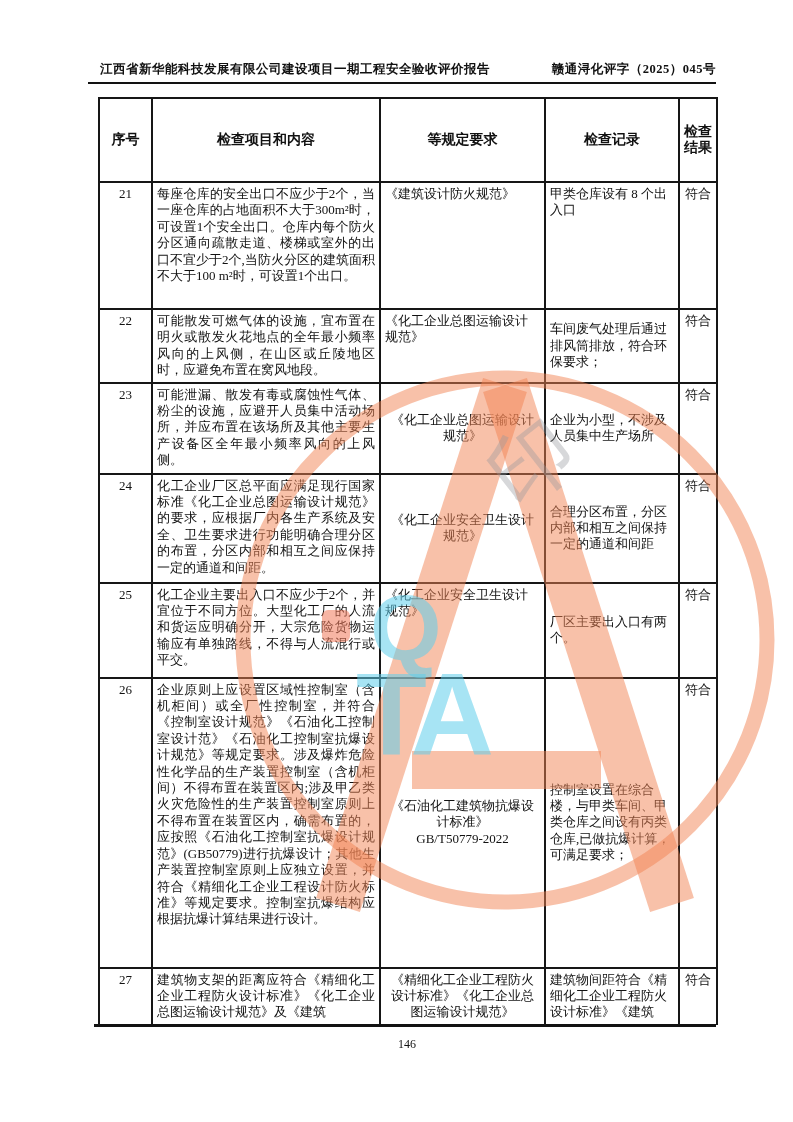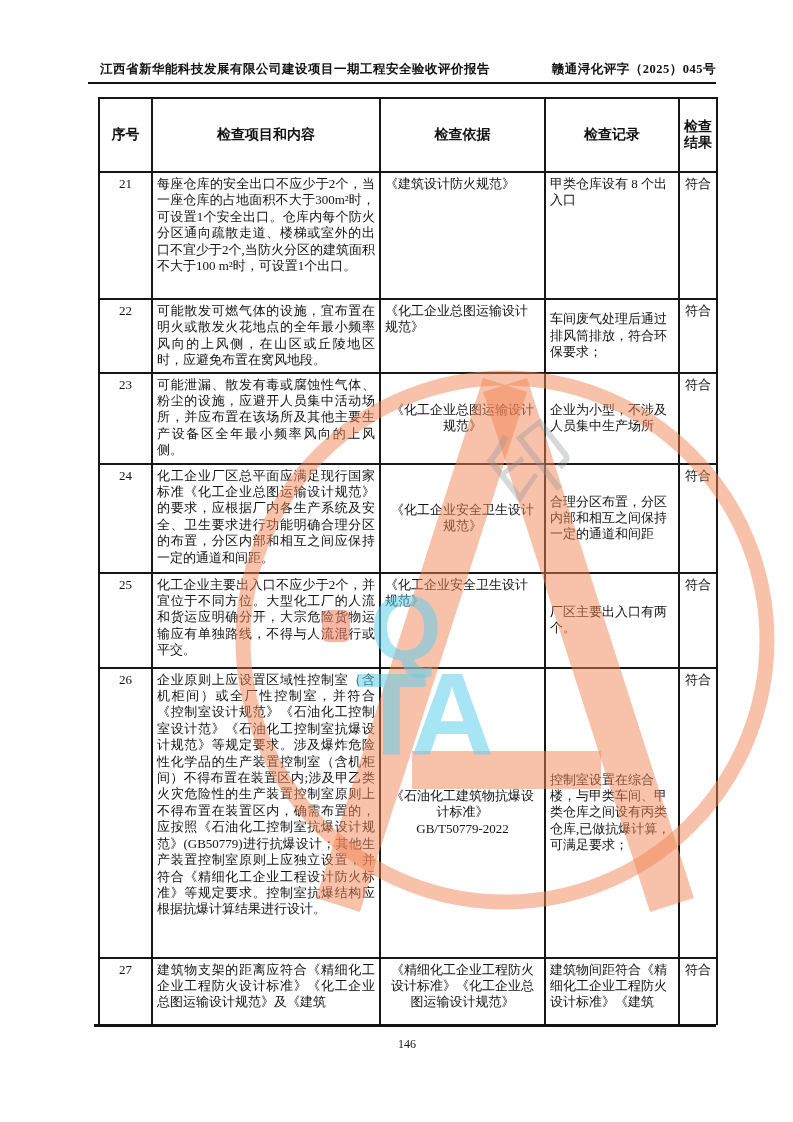--- a/index.html
+++ b/index.html
@@ -48,21 +48,21 @@
     padding: 2px 3px;
   }
   th.th-result { padding: 2px 11px; line-height: 17px; }
   td.c-no   { text-align: center; vertical-align: middle; }
   td.c-content { text-align: justify; }
   td.c-result  { text-align: center; padding: 3px 8px; }
   .va-mid { vertical-align: middle !important; }
   .ta-center { text-align: center !important; }
   .code:empty { display: none; }
   .code { text-align: center; font-family: "Liberation Serif", serif; }
-  tr.h-hdr { height: 74px; border-radius: 28px; }
+  tr.h-hdr { height: 84px; border-radius: 28px; }
   tr.h-r0 { height: 127px; }
   tr.h-r1 { height: 73px; border-radius: 20px; }
   tr.h-r2 { height: 91px; border-radius: 10px; }
   tr.h-r3 { height: 109px; }
   tr.h-r4 { height: 95px; }
   tr.h-r5 { height: 290px; }
   tr.h-r6 { height: 92px; margin-top: 12px; }
   
   .ftr-rule {
     position: absolute; left: 94px; top: 1024px;
@@ -120,21 +120,21 @@
         <col style="width:53px">
           <col style="width:228px">
           <col style="width:165px">
         <col style="width:134px">
           <col style="width:38px">
       </colgroup>
       <tbody>
           <tr class="h-hdr">
         <th>序号</th>
         <th>检查项目和内容</th>
-        <th>检查依据</th>
+        <th>等规定要求</th>
         <th>检查记录</th>
         <th class="th-result">检查结果</th>
       </tr>
 
       <tr class="h-r0">
         <td class="c-no">21</td>
         <td class="c-content">每座仓库的安全出口不应少于2个，当一座仓库的占地面积不大于300m²时，可设置1个安全出口。仓库内每个防火分区通向疏散走道、楼梯或室外的出口不宜少于2个,当防火分区的建筑面积不大于100 m²时，可设置1个出口。</td>
         <td class="c-basis">《建筑设计防火规范》</td>
         <td class="c-record">甲类仓库设有 8 个出入口</td>
         <td class="c-result">符合</td>

